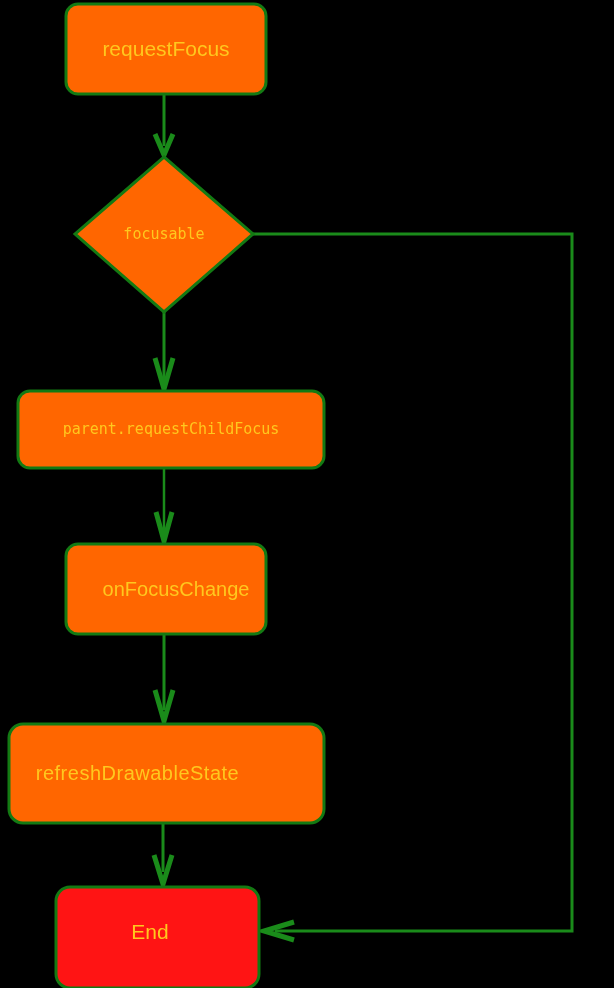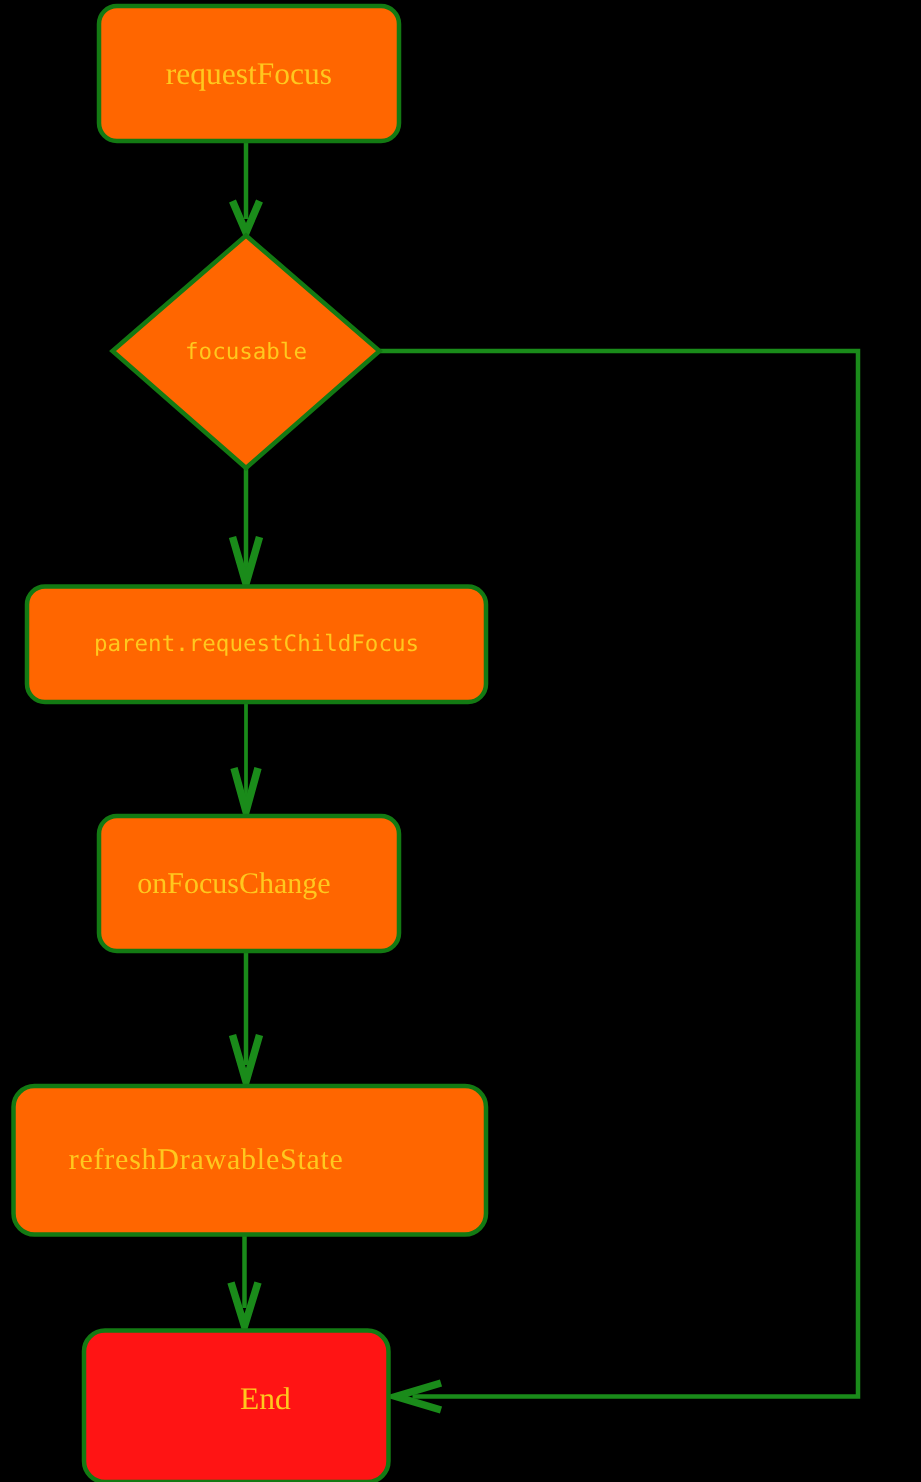--- a/index.html
+++ b/index.html
@@ -26,21 +26,21 @@
   .node-label {
     position: absolute;
     display: flex;
     align-items: center;
     justify-content: center;
     text-align: center;
     color: #FFC81E;
     pointer-events: none;
     white-space: nowrap;
   }
-  .lbl-serif { font-family: Liberation Serif, serif; border-radius: 32px; }
+  .lbl-serif { font-family: Liberation Sans, sans-serif; border-radius: 32px; }
   .lbl-mono  { font-family: "DejaVu Sans Mono", monospace; }
 </style>
 </head>
 <body>
 
 <div id="canvas">
 
   <svg id="flow-svg" viewBox="0 0 614 988" xmlns="http://www.w3.org/2000/svg">
 
     <g fill="none" stroke="#1A8B1A" stroke-width="3">
@@ -91,19 +91,19 @@
       <rect x="56" y="887" width="203" height="101" rx="14" ry="14" fill="#FF1414" stroke="#137A13" stroke-width="3"></rect>
     </g>
   </svg>
 
   <div class="node-label lbl-serif" style="left:66px; top:4px; width:200px; height:90px; font-size:21px;">requestFocus</div>
 
   <div class="node-label lbl-mono" style="left:75px; top:196px; width:178px; height:76px; font-size:15px;text-align:center;">focusable</div>
 
   <div class="node-label lbl-mono" style="left:18px; top:391px; width:306px; height:75px; font-size:15px;">parent.requestChildFocus</div>
 
-  <div class="node-label lbl-serif" style="left:56px; top:544px; width:200px; height:90px; font-size:20px;">onFocusChange</div>
+  <div class="node-label lbl-serif" style="left:76px; top:544px; width:200px; height:90px; font-size:20px;">onFocusChange</div>
 
   <div class="node-label lbl-serif" style="left:9px; top:724px; width:257px; height:99px; font-size:20px; letter-spacing:0.5px;">refreshDrawableState</div>
 
-  <div class="node-label lbl-serif" style="left:74px; top:887px; width:206px; height:90px; font-size:21px;">End</div>
+  <div class="node-label lbl-serif" style="left:47px; top:887px; width:206px; height:90px; font-size:21px;">End</div>
 
 </div>
 
 </body></html>

